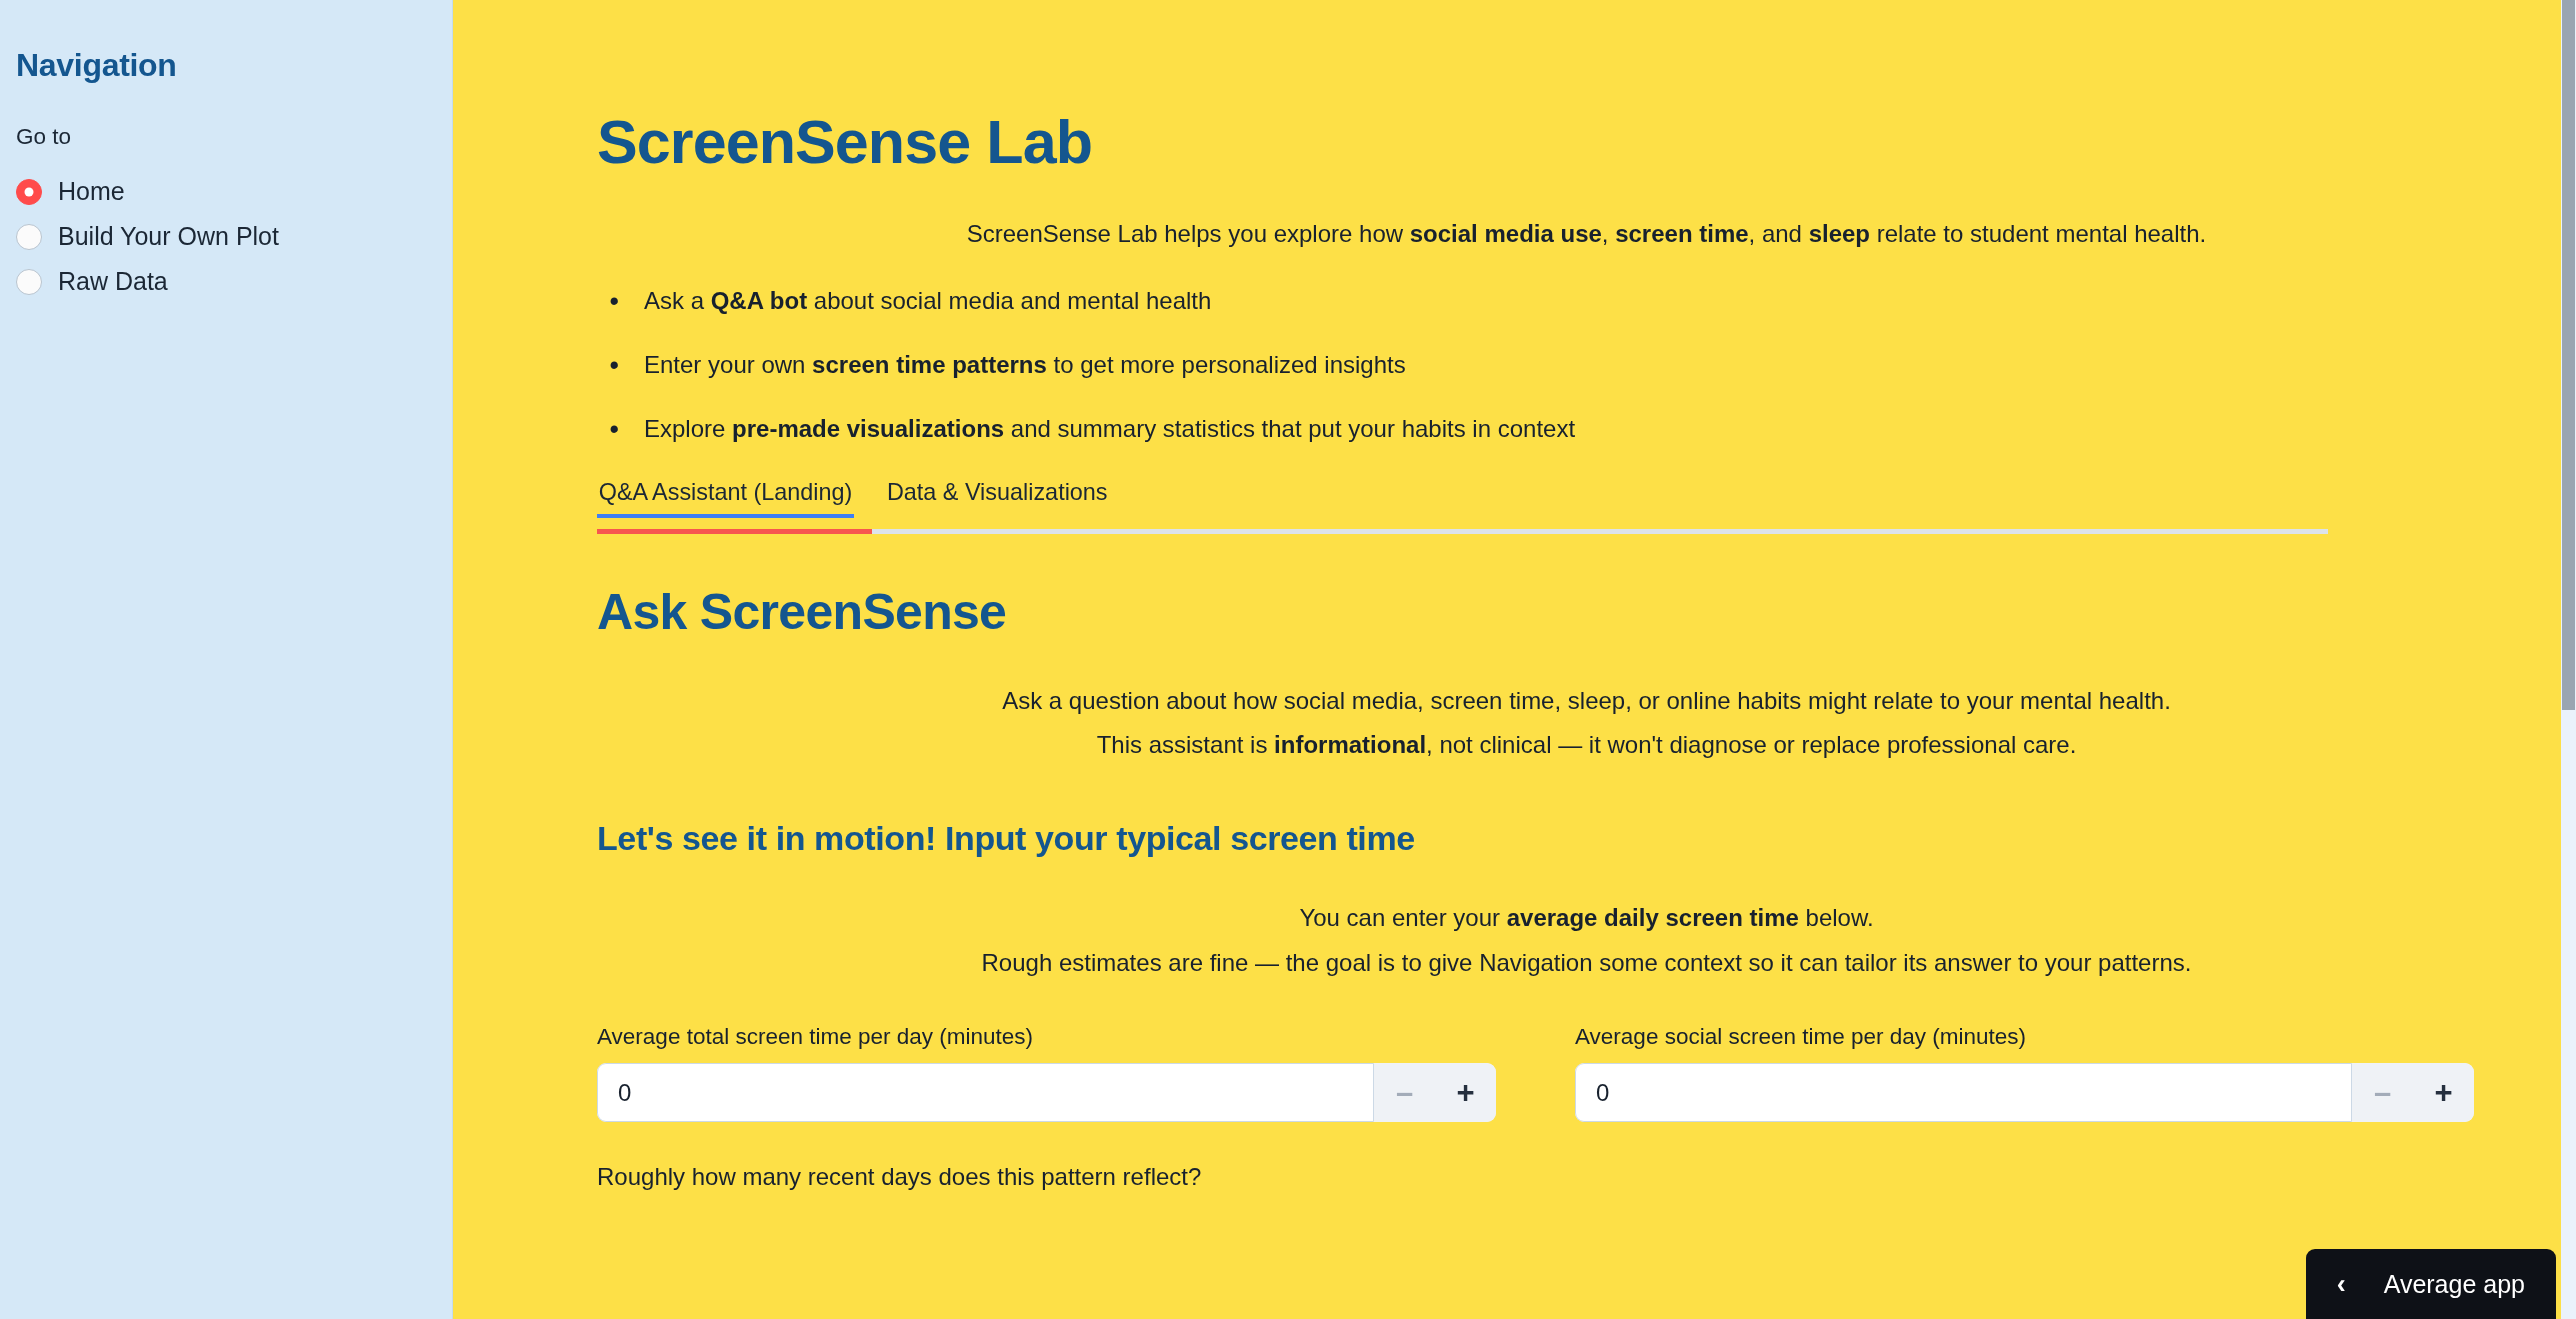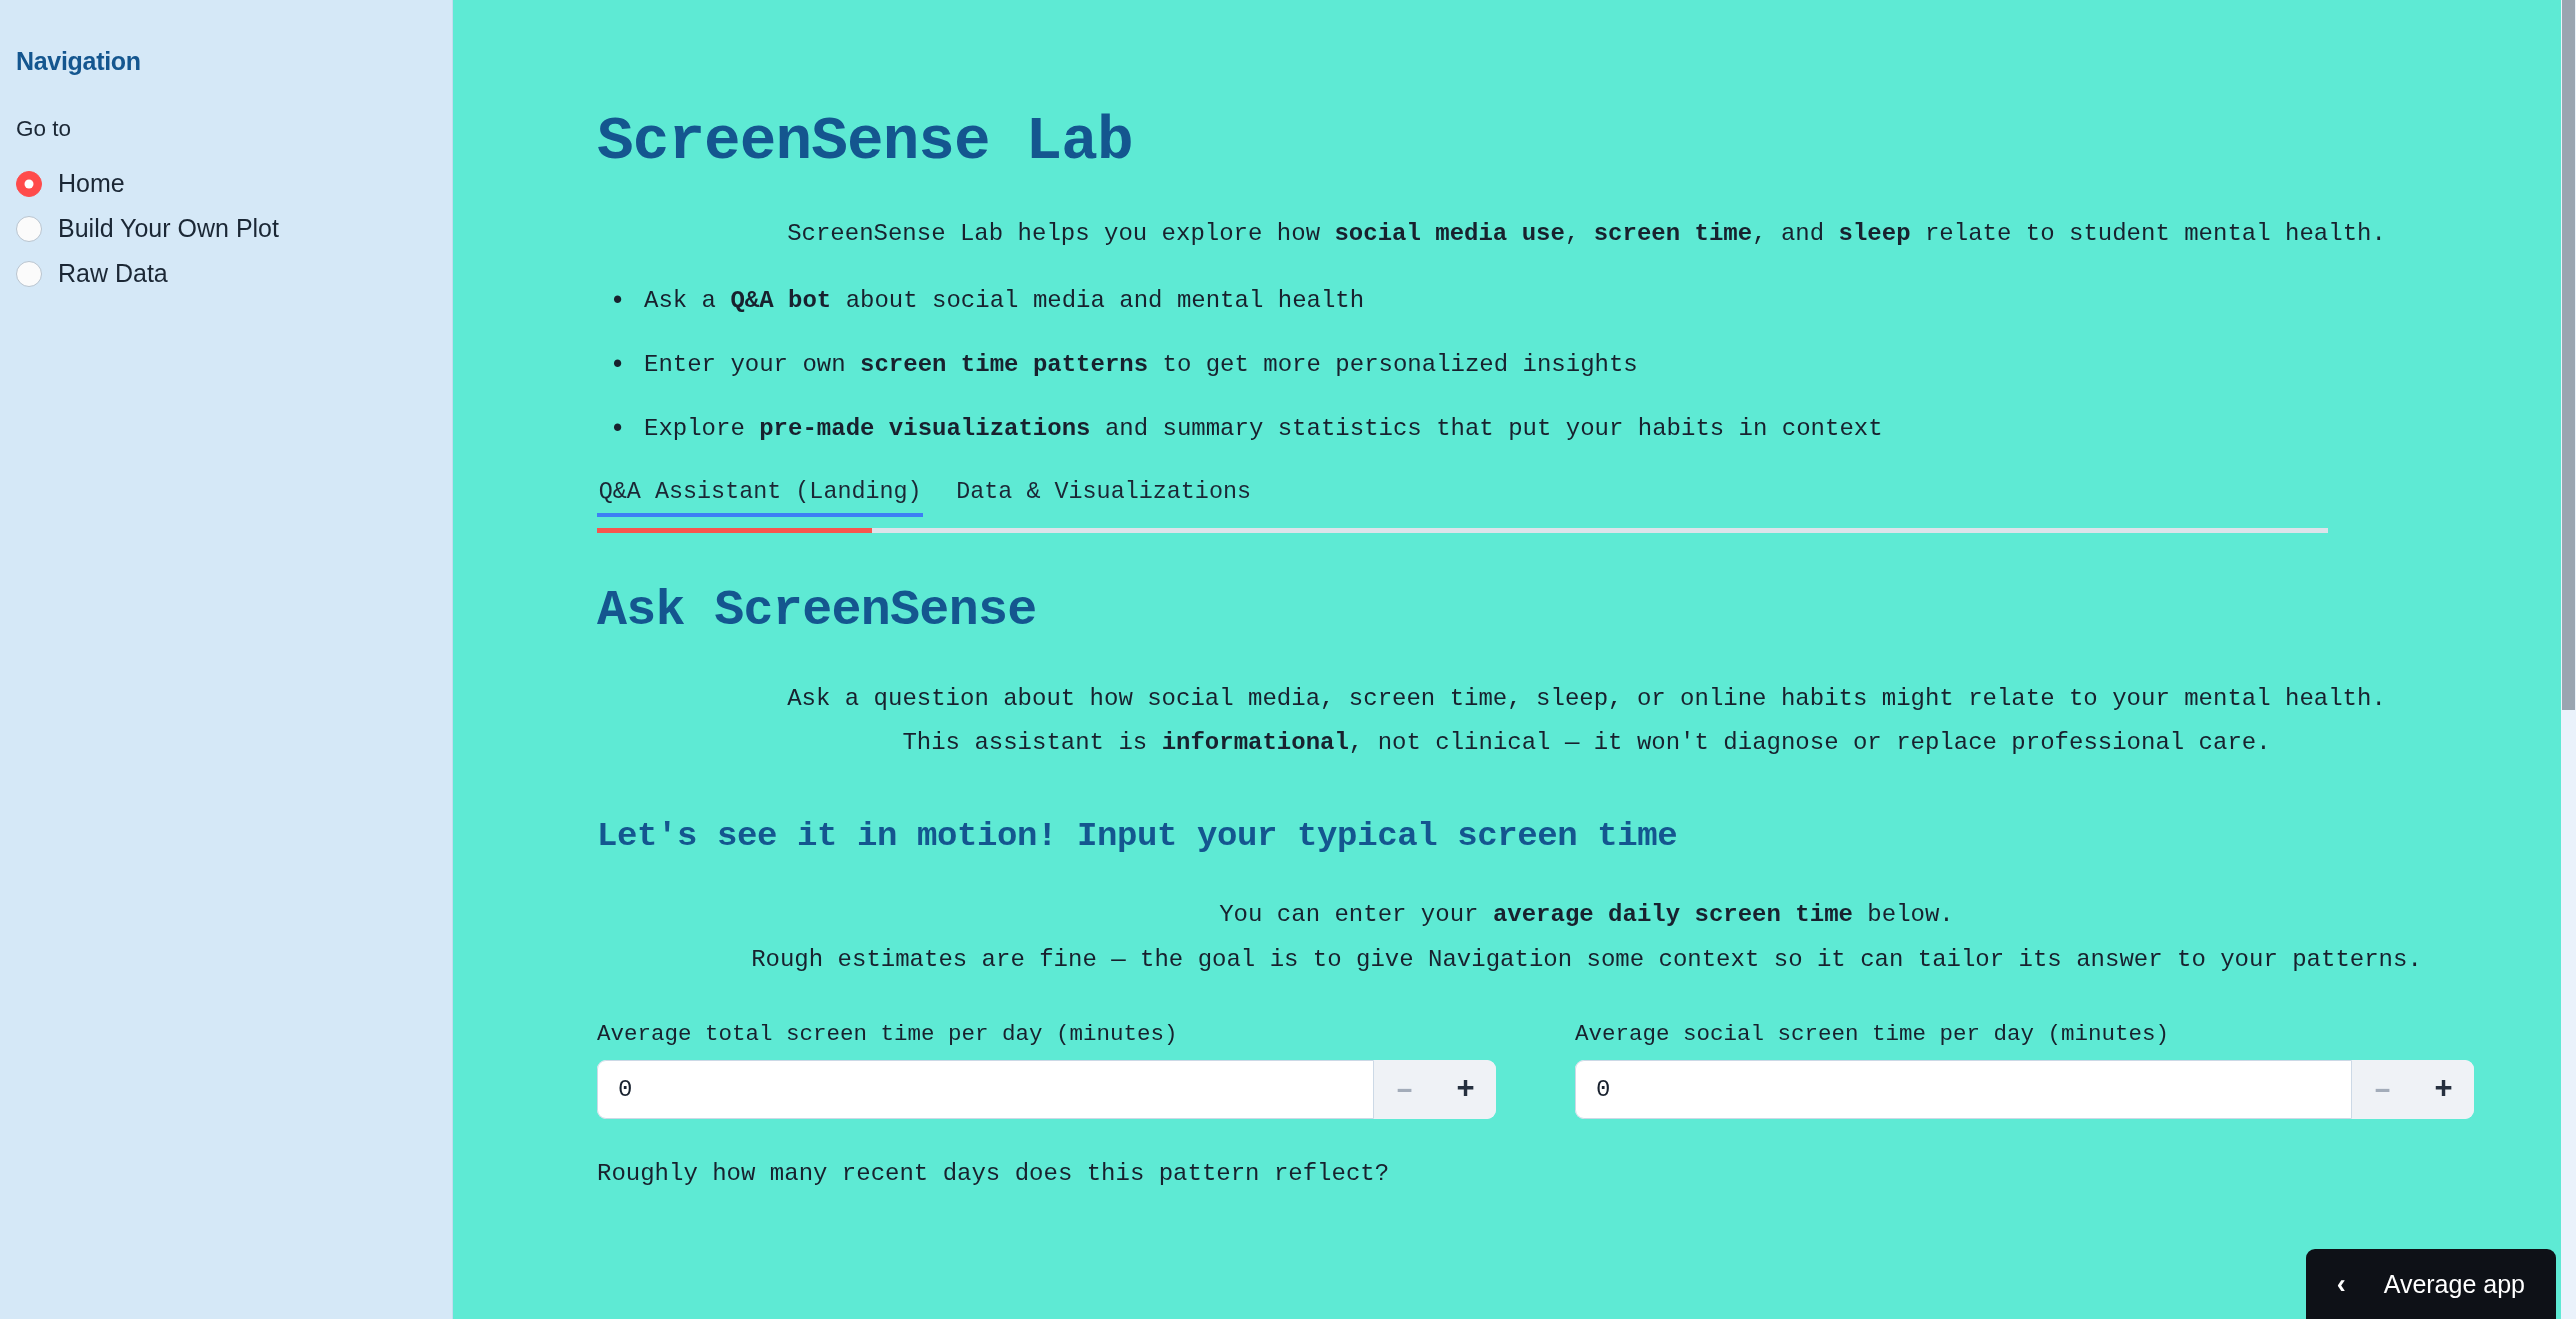--- a/index.html
+++ b/index.html
@@ -16,21 +16,21 @@
   #sidebar {
     width: 453px;
     min-width: 453px;
     height: 1319px;
     background: #d5e8f7;
     border-right: 1.8px solid #c3dcef;
     padding: 47px 0 0 16px;
     position: relative;
   }
   #sidebar .nav-title {
-    font-size: 25px;
+    font-size: 32px;
     font-weight: 700;
     color: #14568f;
     letter-spacing: -0.3px;
     margin-bottom: 40px;
   }
   #sidebar .goto-label {
     font-size: 22.5px;
     color: #1b2735;
     margin-bottom: 19px;
   }
@@ -65,24 +65,23 @@
   .radio-label {
     font-size: 25px;
     color: #1b2735;
     line-height: 1;
   }
 
   
   #main {
     flex: 1;
     height: 1319px;
-    background: #5eead4;
+    background: #fde047;
     position: relative;
     overflow: hidden;
-    font-family: Liberation Mono, monospace;
   }
   .content {
     padding: 0 0 0 144px;
     width: 2123px;
   }
   h1.app-title {
     font-size: 61px;
     font-weight: 700;
     color: #14568f;
     letter-spacing: -0.9px;

